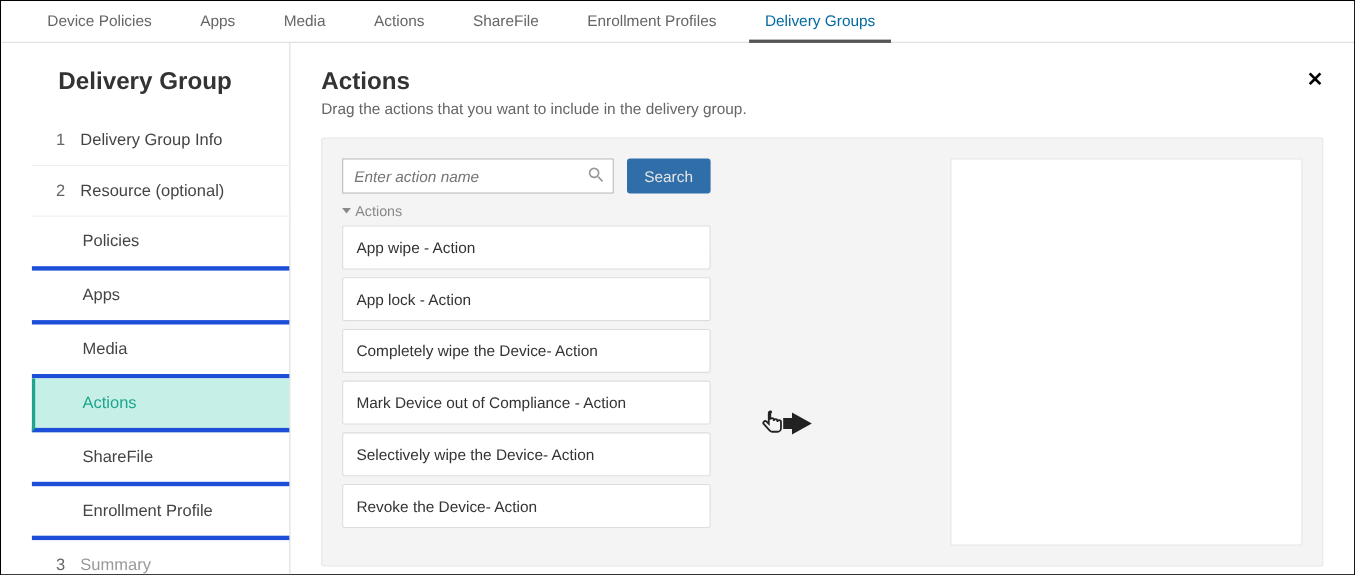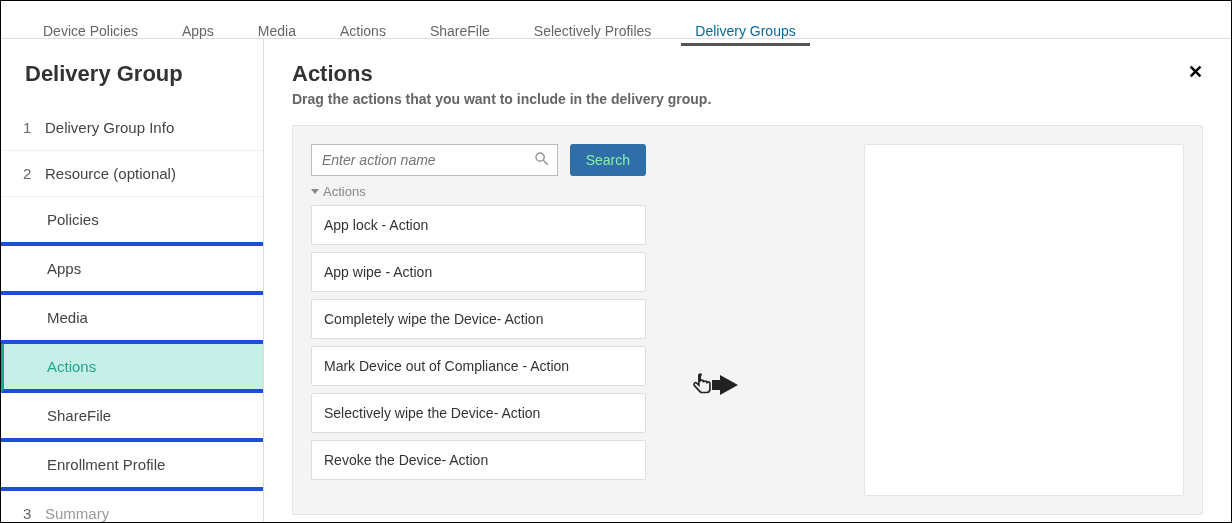--- a/index.html
+++ b/index.html
@@ -18,21 +18,21 @@
       overflow: hidden;
     }
     .top-tabs {
       display: flex;
       border-bottom: 1px solid #ddd;
       padding: 0 20px;
       background: #fff;
       height: 38px;
     }
     .top-tab {
-      padding: 22px 22px;
+      padding: 10px 22px;
       color: #666;
       cursor: pointer;
       position: relative;
     }
     .top-tab.active {
       color: #0369a1;
       font-weight: 400;
     }
     .top-tab.active::after {
       content: "";
@@ -44,20 +44,21 @@
       background: #555;
     }
     .layout {
       display: flex;
       height: calc(100% - 38px);
     }
     .sidebar {
       width: 263px;
       border-right: 1px solid #ddd;
       background: #fff;
+      padding-left: 28px;
     }
     .sidebar-title {
       font-size: 22px;
       font-weight: 700;
       padding: 22px 24px 18px;
     }
     .side-item {
       padding: 14px 22px;
       border-bottom: 1px solid #eee;
       color: #444;
@@ -92,21 +93,20 @@
       position: relative;
     }
     .page-title {
       font-size: 22px;
       font-weight: 700;
       margin-bottom: 4px;
     }
     .page-subtitle {
       color: #666;
       margin-bottom: 18px;
-      font-weight: bold;
     }
     .close-x {
       position: absolute;
       top: 22px;
       right: 28px;
       font-size: 18px;
       font-weight: 700;
       cursor: pointer;
       color: #000;
     }
@@ -144,21 +144,21 @@
       color: #888;
       font-size: 14px;
     }
     .search-icon svg {
       width: 18px;
       height: 18px;
       fill: #999;
     }
     .search-btn {
       background: #2f6ea8;
-      color: #86efac;
+      color: #e5e5e5;
       border: none;
       padding: 0 16px;
       height: 32px;
       border-radius: 3px;
       cursor: pointer;
       font-size: 14px;
     }
     .section-label {
       color: #888;
       font-size: 13px;
@@ -223,21 +223,21 @@
   </style>
 </head>
 <body>
 
 <div class="top-tabs" id="top-tabs">
     <div class="top-tab">Device Policies</div>
     <div class="top-tab">Apps</div>
     <div class="top-tab">Media</div>
     <div class="top-tab">Actions</div>
     <div class="top-tab">ShareFile</div>
-    <div class="top-tab">Selectively Profiles</div>
+    <div class="top-tab">Enrollment Profiles</div>
     <div class="top-tab active">Delivery Groups</div>
   </div>
 
 <div class="layout">
   <aside class="sidebar">
     <h1 class="sidebar-title">Delivery Group</h1>
 
     <div class="side-item">
       <span class="num">1</span>
       <span>Delivery Group Info</span>
@@ -280,22 +280,22 @@
           </div>
           <button class="search-btn">Search</button>
         </div>
 
         <div class="section-label">
           <span class="caret-down"></span>
           <span>Actions</span>
         </div>
 
         <div id="actions-list">
+            <div class="action-item">App wipe - Action</div>
             <div class="action-item">App lock - Action</div>
-            <div class="action-item">App wipe - Action</div>
             <div class="action-item">Completely wipe the Device- Action</div>
             <div class="action-item">Mark Device out of Compliance - Action</div>
             <div class="action-item">Selectively wipe the Device- Action</div>
             <div class="action-item">Revoke the Device- Action</div>
           </div>
       </div>
 
       <div class="drag-hint">
         <svg viewBox="0 0 24 28">
           <path fill="none" stroke="#222" stroke-width="1.8" d="M9 2c-1 0-1.5.8-1.5 1.8v10.5l-2.2-2.2c-.7-.7-1.9-.7-2.6 0-.7.7-.7 1.9 0 2.6l6 6.5c.6.7 1.5 1 2.4 1h5c2 0 3.5-1.6 3.5-3.6v-6.2c0-1-.8-1.8-1.8-1.8s-1.7.8-1.7 1.8v-1c0-1-.8-1.8-1.8-1.8s-1.8.8-1.8 1.8v-1c0-1-.8-1.8-1.8-1.8s-1.7.8-1.7 1.8V3.8C10.5 2.8 10 2 9 2z"></path>

